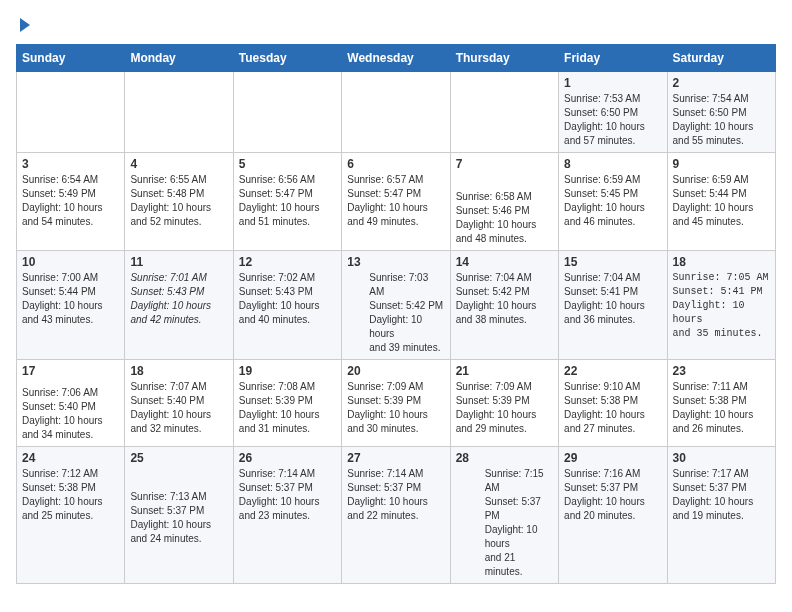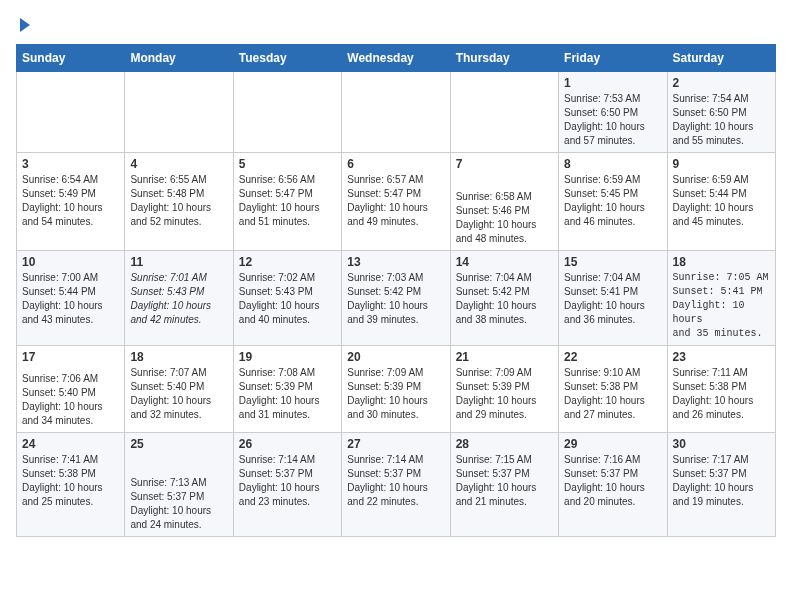--- a/index.html
+++ b/index.html
@@ -214,21 +214,21 @@
         </td>
         <td>
           <span class="day-num">12</span>
           <div class="day-info" style="white-space: pre-line;">Sunrise: 7:02 AM
 Sunset: 5:43 PM
 Daylight: 10 hours
 and 40 minutes.</div>
         </td>
         <td>
           <span class="day-num">13</span>
-          <div class="day-info" style="white-space: pre-line;">Sunrise: 7:03 AM
+          <div class="day-info" style="white-space: pre-line; margin-left: 22px;">Sunrise: 7:03 AM
 Sunset: 5:42 PM
 Daylight: 10 hours
 and 39 minutes.</div>
         </td>
         <td>
           <span class="day-num">14</span>
           <div class="day-info" style="white-space: pre-line;">Sunrise: 7:04 AM
 Sunset: 5:42 PM
 Daylight: 10 hours
 and 38 minutes.</div>
@@ -295,21 +295,21 @@
           <span class="day-num">23</span>
           <div class="day-info" style="white-space: pre-line;">Sunrise: 7:11 AM
 Sunset: 5:38 PM
 Daylight: 10 hours
 and 26 minutes.</div>
         </td>
       </tr>
       <tr>
         <td>
           <span class="day-num">24</span>
-          <div class="day-info" style="white-space: pre-line;">Sunrise: 7:41 AM
+          <div class="day-info" style="white-space: pre-line;">Sunrise: 7:12 AM
 Sunset: 5:38 PM
 Daylight: 10 hours
 and 25 minutes.</div>
         </td>
         <td>
           <span class="day-num">25</span>
           <div class="day-info" style="white-space: pre-line; margin-top: 25px;">Sunrise: 7:13 AM
 Sunset: 5:37 PM
 Daylight: 10 hours
 and 24 minutes.</div>
@@ -323,21 +323,21 @@
         </td>
         <td>
           <span class="day-num">27</span>
           <div class="day-info" style="white-space: pre-line;">Sunrise: 7:14 AM
 Sunset: 5:37 PM
 Daylight: 10 hours
 and 22 minutes.</div>
         </td>
         <td>
           <span class="day-num">28</span>
-          <div class="day-info" style="white-space: pre-line;">Sunrise: 7:15 AM
+          <div class="day-info" style="white-space: pre-line; margin-left: 29px;">Sunrise: 7:15 AM
 Sunset: 5:37 PM
 Daylight: 10 hours
 and 21 minutes.</div>
         </td>
         <td>
           <span class="day-num">29</span>
           <div class="day-info" style="white-space: pre-line;">Sunrise: 7:16 AM
 Sunset: 5:37 PM
 Daylight: 10 hours
 and 20 minutes.</div>

